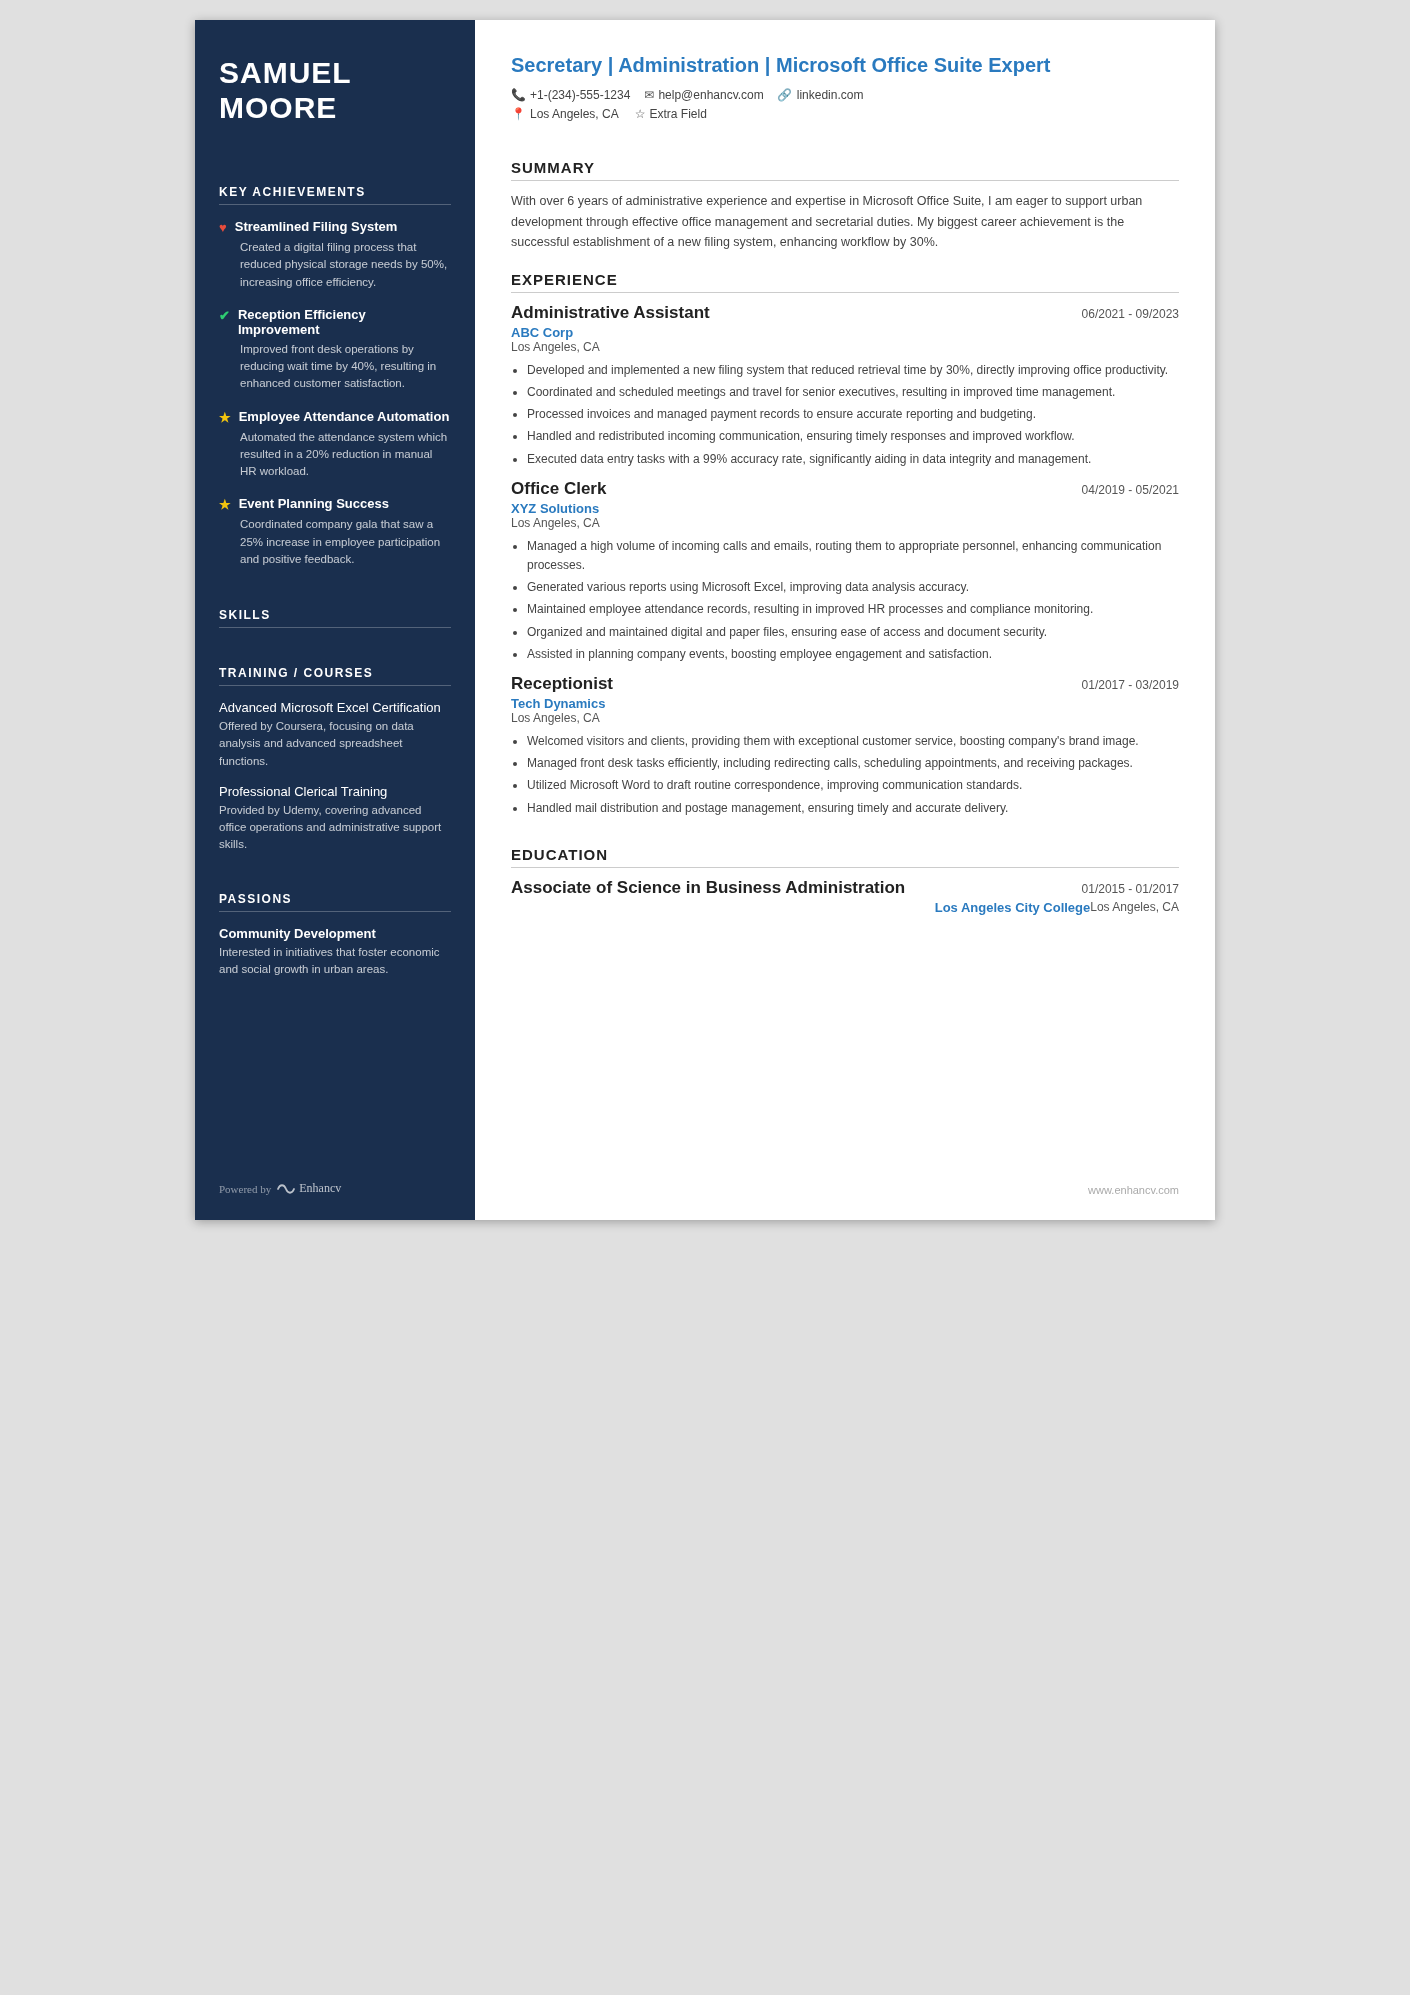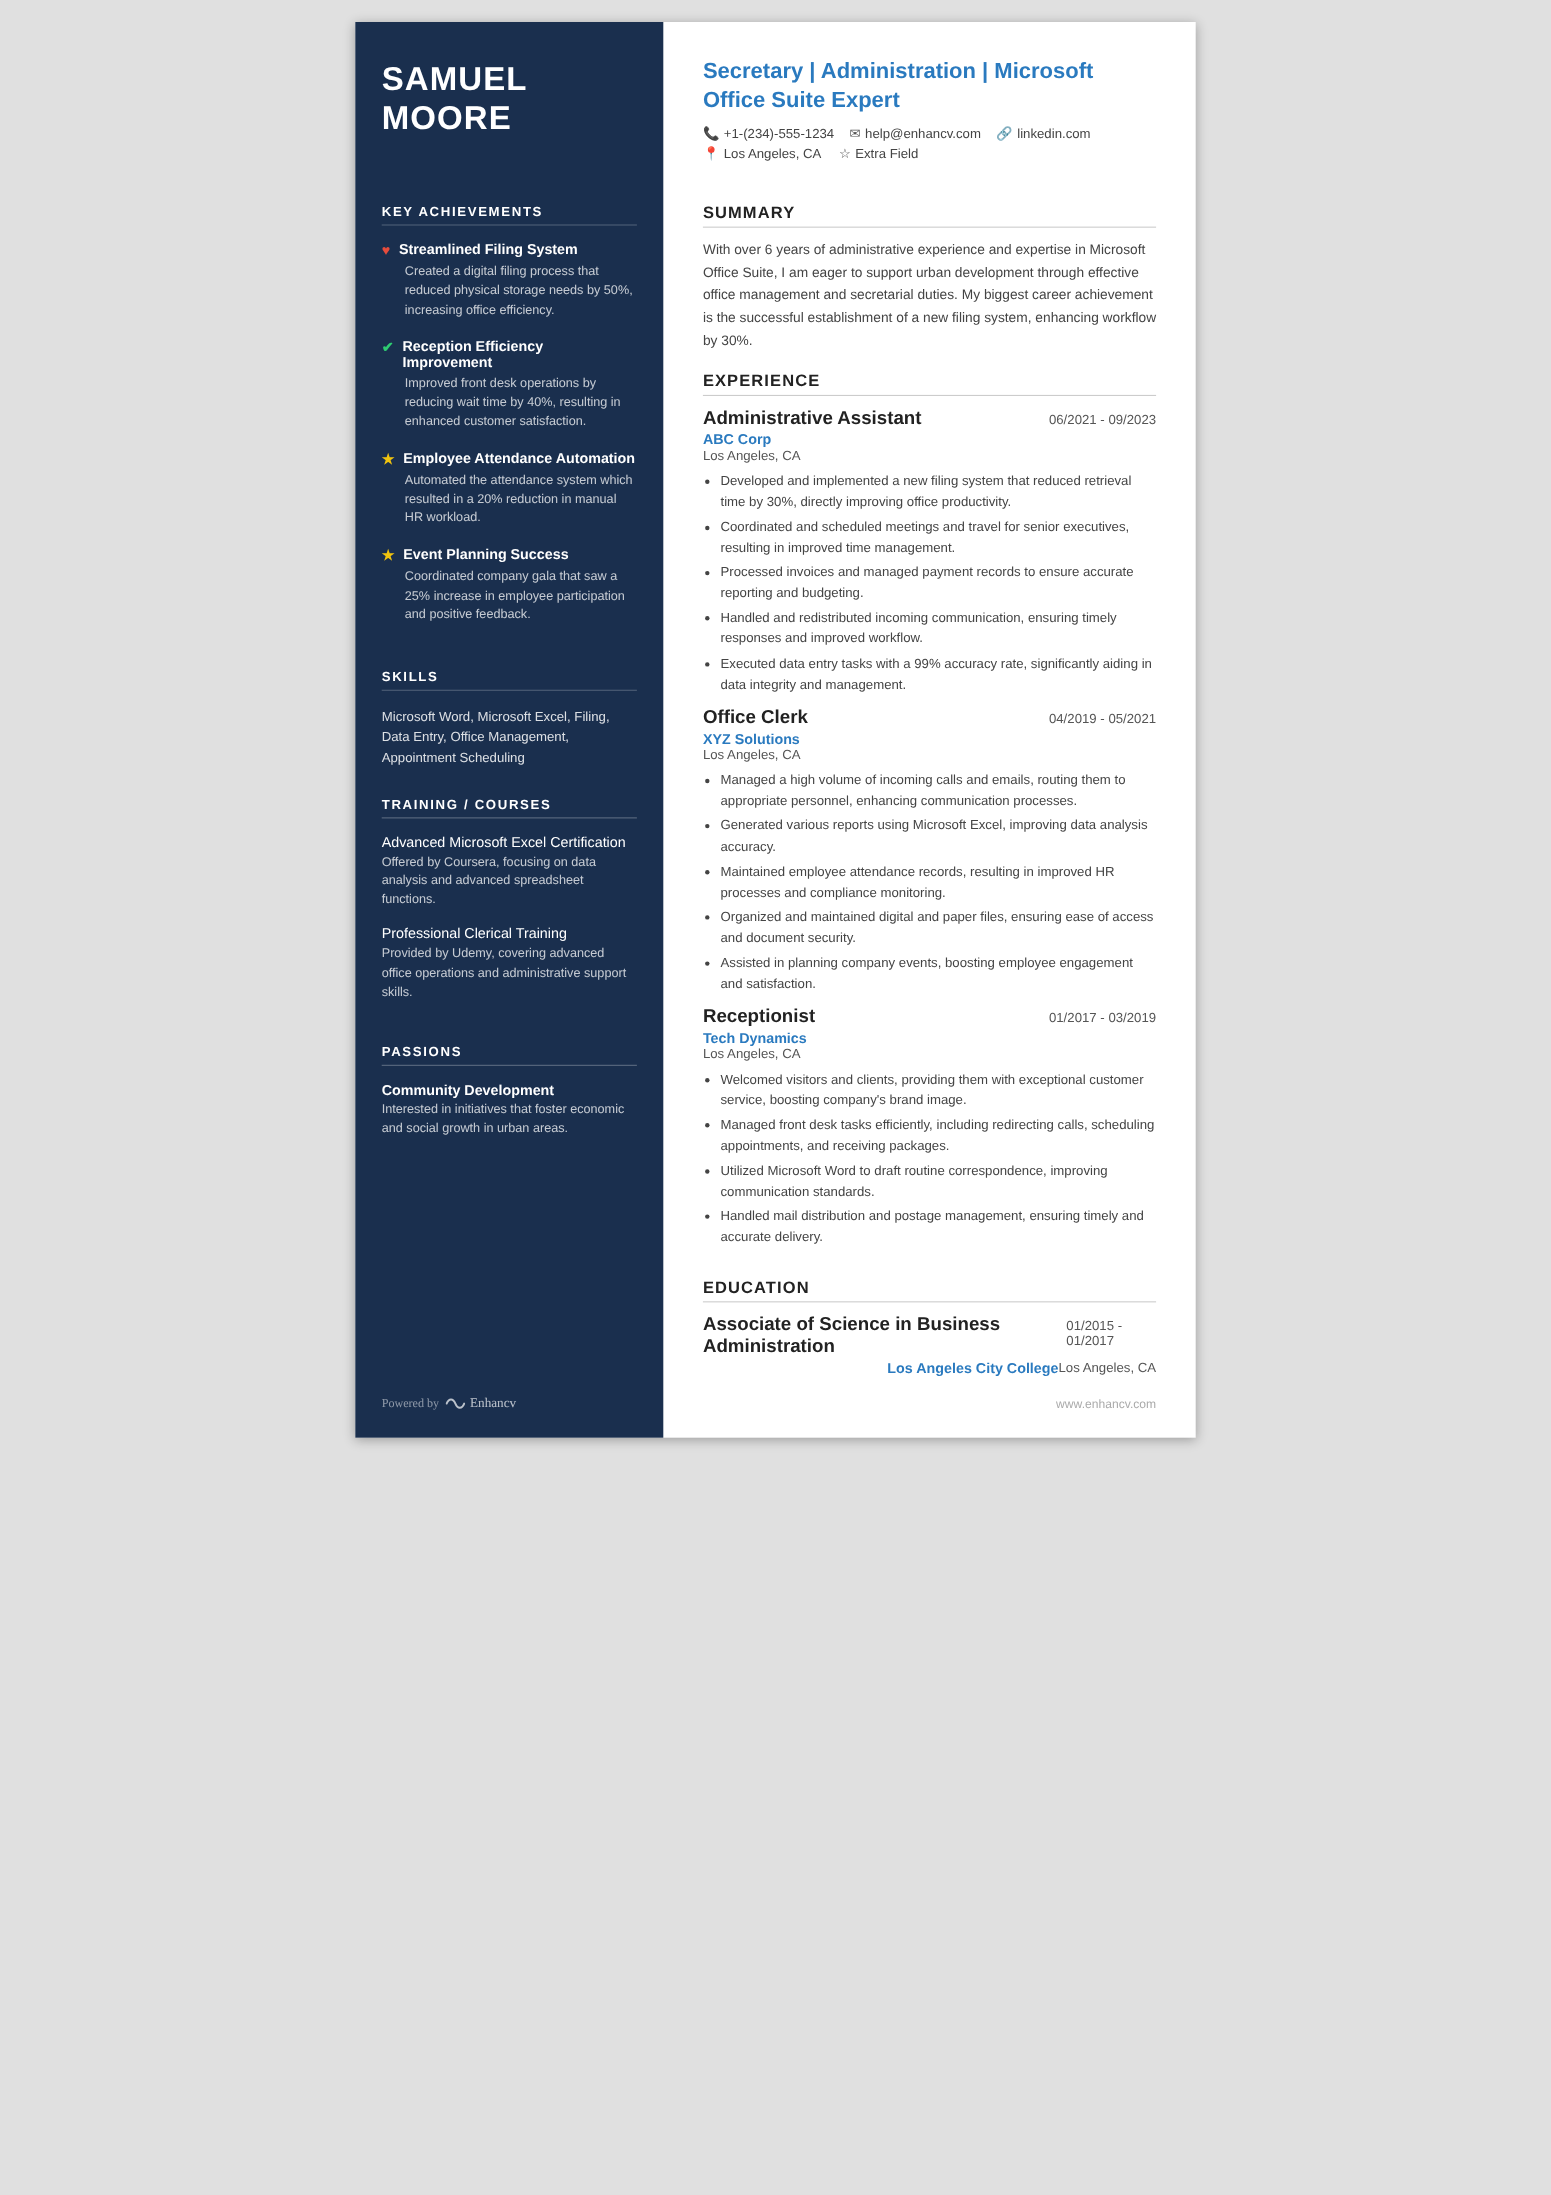--- a/index.html
+++ b/index.html
@@ -6,21 +6,21 @@
     body {
       font-family: Arial, sans-serif;
       background: #e0e0e0;
       display: flex;
       justify-content: center;
       align-items: flex-start;
       min-height: 100vh;
       padding: 20px;
     }
     .resume {
-      width: 764px;
+      width: 1020px;
       min-height: 1200px;
       background: #fff;
       display: flex;
       flex-direction: row;
       box-shadow: 0 2px 10px rgba(0,0,0,0.3);
     }
     
     .sidebar {
       width: 280px;
       min-width: 280px;
@@ -298,21 +298,20 @@
       <div class="achievement-item">
         <div class="achievement-title">
           <span class="achievement-icon star-icon">★</span>
           <span>Event Planning Success</span>
         </div>
         <div class="achievement-desc">Coordinated company gala that saw a 25% increase in employee participation and positive feedback.</div>
       </div>
     </div>
 
     <div class="sidebar-section-title">SKILLS</div>
-    <div class="skills-text">Microsoft Word, Microsoft Excel, Filing, Data Entry, Office Management, Appointment Scheduling</div>
 
     <div class="sidebar-section-title">TRAINING / COURSES</div>
     <div>
       <div class="training-item">
         <div class="training-title">Advanced Microsoft Excel Certification</div>
         <div class="training-desc">Offered by Coursera, focusing on data analysis and advanced spreadsheet functions.</div>
       </div>
       <div class="training-item">
         <div class="training-title">Professional Clerical Training</div>
         <div class="training-desc">Provided by Udemy, covering advanced office operations and administrative support skills.</div>

